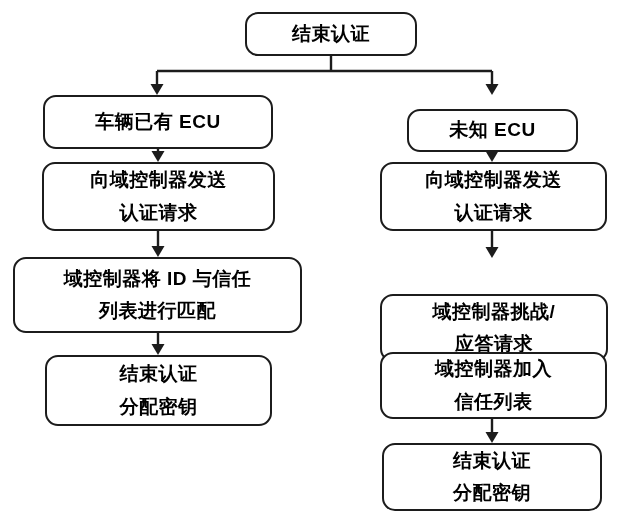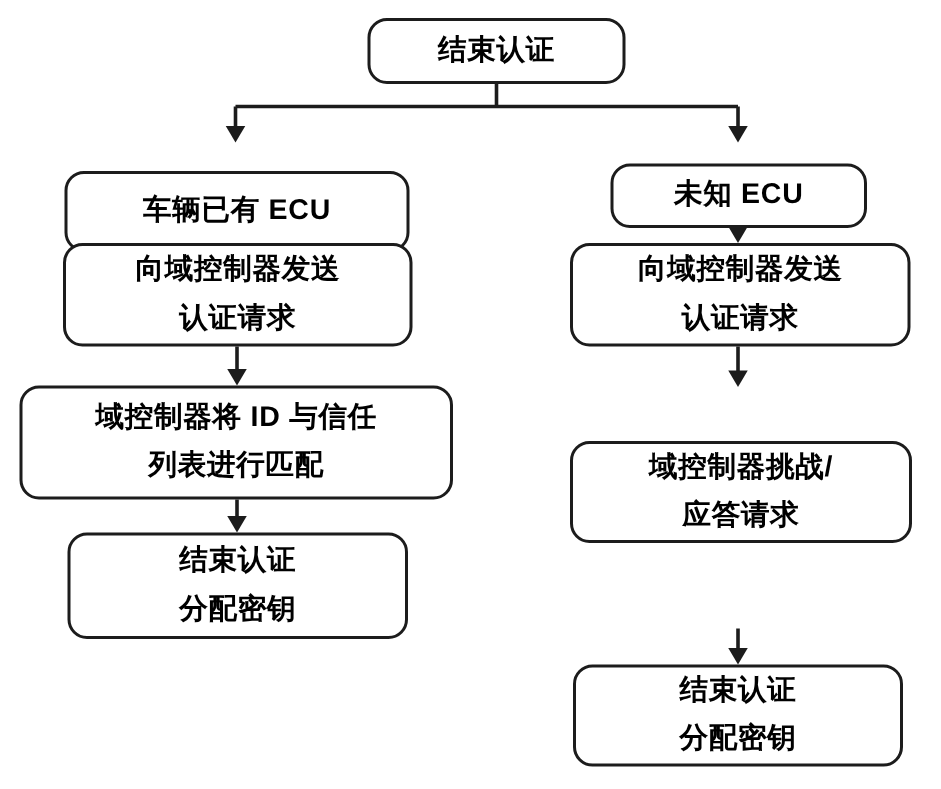--- a/index.html
+++ b/index.html
@@ -36,21 +36,21 @@
     font-weight: bold;
     color: #000000;
     font-size: 19px;
     line-height: 1.7;
     white-space: pre-line;
     letter-spacing: 0.5px;
   }
   
   .n-start  { left: 245px; top: 12px;  width: 172px; height: 44px; }
   
-  .n-l1 { left: 43px;  top: 95px;  width: 230px; height: 54px; margin-top: 19px; }
+  .n-l1 { left: 43px;  top: 95px;  width: 230px; height: 54px; }
   .n-l2 { left: 42px;  top: 162px; width: 233px; height: 69px; }
   .n-l3 { left: 13px;  top: 257px; width: 289px; height: 76px; }
   .n-l4 { left: 45px;  top: 355px; width: 227px; height: 71px; }
   
   .n-r1 { left: 407px; top: 95px;  width: 171px; height: 43px; margin-top: 14px; }
   .n-r2 { left: 380px; top: 162px; width: 227px; height: 69px; }
   .n-r3 { left: 380px; top: 258px; width: 228px; height: 68px; margin-top: 36px; }
   .n-r4 { left: 380px; top: 352px; width: 227px; height: 67px; }
   .n-r5 { left: 382px; top: 443px; width: 220px; height: 68px; }
 </style>
@@ -101,16 +101,18 @@
   <div class="node n-l3">域控制器将 ID 与信任
 列表进行匹配</div>
   <div class="node n-l4">结束认证
 分配密钥</div>
 
   <div class="node n-r1">未知 ECU</div>
   <div class="node n-r2">向域控制器发送
 认证请求</div>
   <div class="node n-r3">域控制器挑战/
 应答请求</div>
+  <div class="node n-r4">域控制器加入
+信任列表</div>
   <div class="node n-r5">结束认证
 分配密钥</div>
 
 </div>
 
 </body></html>

